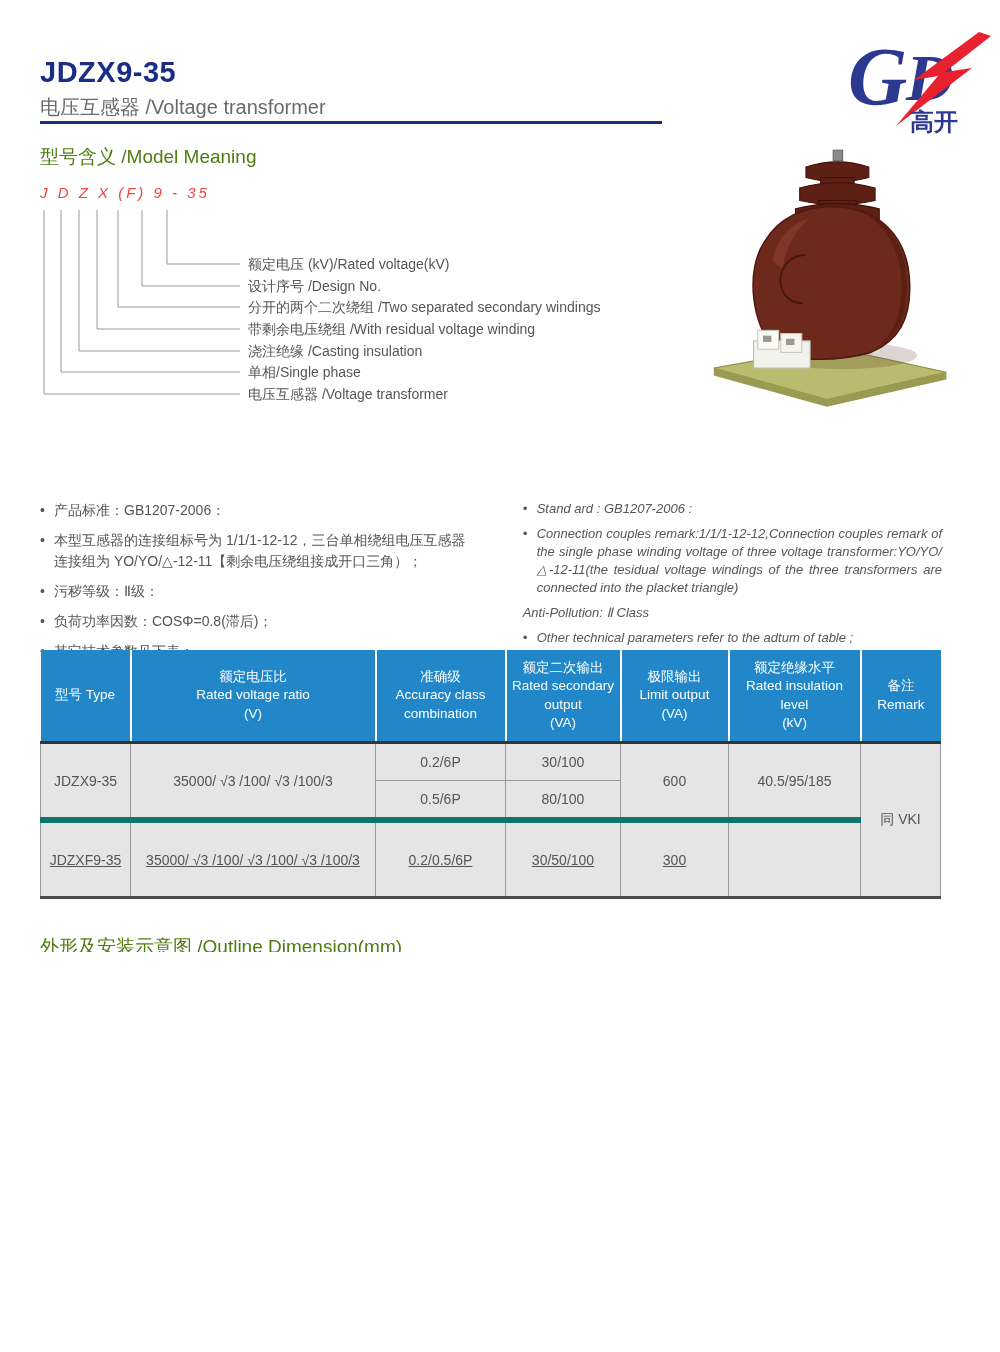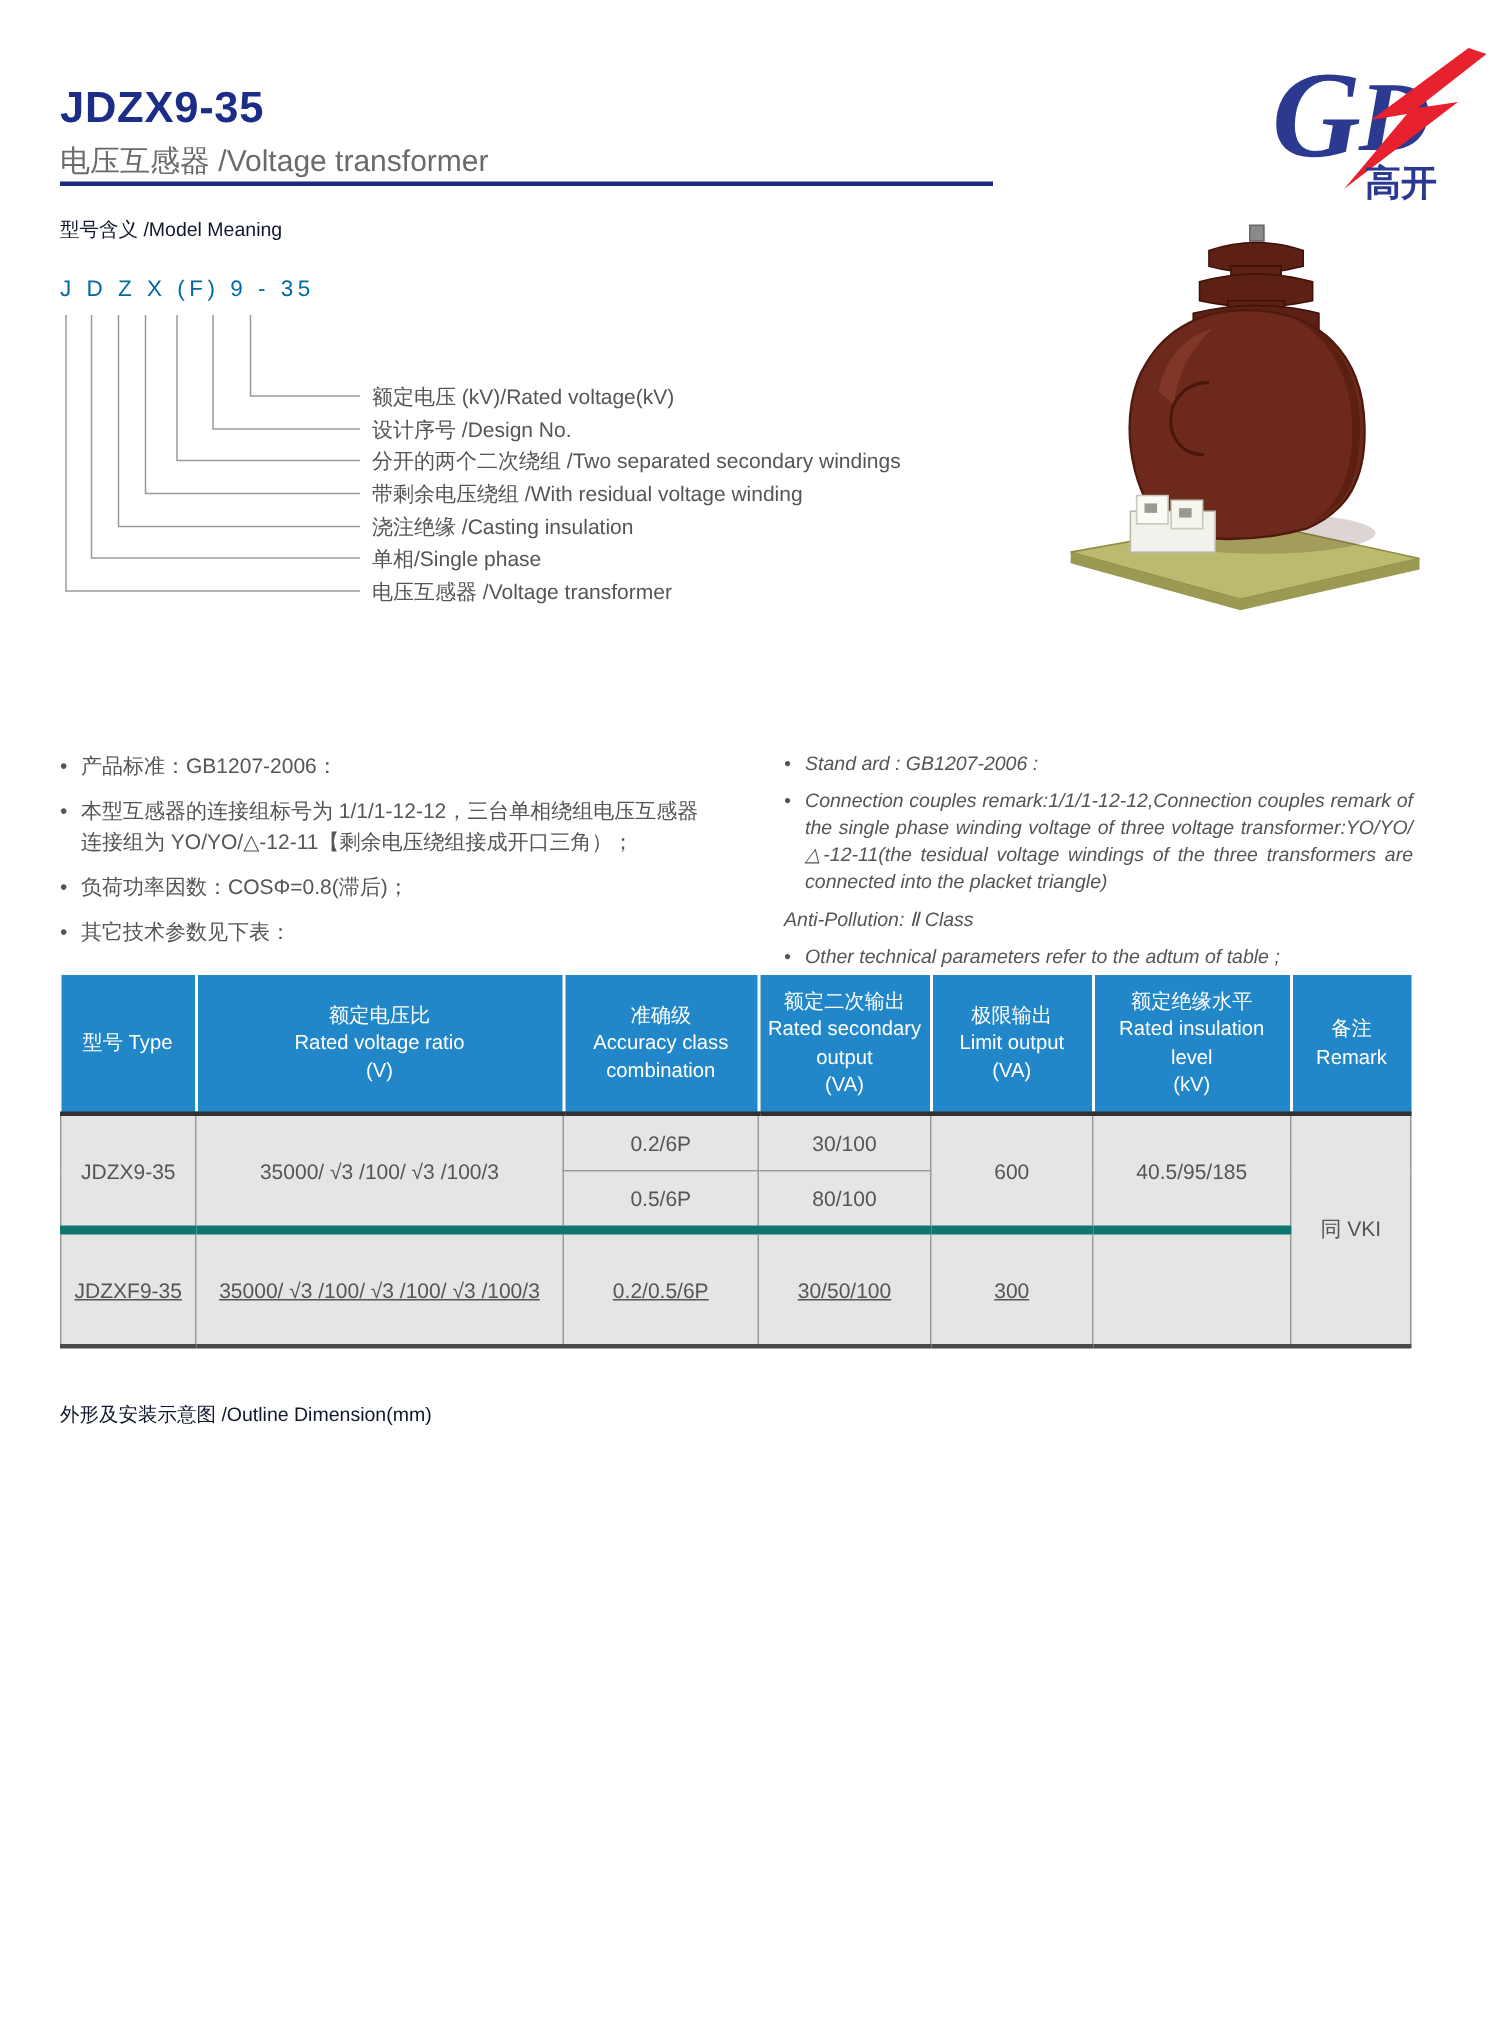--- a/index.html
+++ b/index.html
@@ -4,23 +4,23 @@
 <style>
   html,body{margin:0;padding:0;background:#ffffff;}
   .page{position:relative;width:1000px;height:952px;background:#fff;overflow:hidden;
         font-family:"Liberation Sans",sans-serif;color:#555;}
   
   .title{position:absolute;left:40px;top:56px;font-size:29px;font-weight:bold;color:#1c2d87;letter-spacing:.5px;}
   .subtitle{position:absolute;left:40px;top:94px;font-size:20px;color:#6a6a6a;}
   .rule{position:absolute;left:40px;top:121px;width:622px;height:3px;background:#1b2b7e;}
   .logo{position:absolute;left:848px;top:30px;width:145px;height:104px;}
   
-  .sec-h{position:absolute;left:40px;font-size:13px;color:#0f172a;}
-  
-  .model-code{position:absolute;left:40px;top:184px;font-size:15px;color:#0369a1;letter-spacing:3px;}
+  .sec-h{position:absolute;left:40px;font-size:19px;color:#4d7c0f;}
+  
+  .model-code{position:absolute;left:40px;top:184px;font-size:15px;color:#ef4444;letter-spacing:3px;font-style:italic;}
   .model-svg{position:absolute;left:40px;top:206px;}
   .model-svg polyline{fill:none;stroke:#9a9a9a;stroke-width:1;}
   .model-svg text{font-size:14px;fill:#555;font-family:"Liberation Sans",sans-serif;}
   
   .photo{position:absolute;left:703px;top:146px;}
   
   .tech-cols{position:absolute;left:40px;top:500px;width:902px;display:flex;gap:38px;}
   .tcol{font-size:14px;line-height:1.45;color:#555;}
   .tcol.left{width:452px;margin-right:12px;}
   .tcol.right{width:438px;font-size:13px;text-align:justify;font-style:italic;}
@@ -110,20 +110,21 @@
     <text x="208" y="128">带剩余电压绕组 /With residual voltage winding</text>
     <text x="208" y="150">浇注绝缘 /Casting insulation</text>
     <text x="208" y="171">单相/Single phase</text>
     <text x="208" y="193">电压互感器 /Voltage transformer</text>
   </svg>
 
   <div class="tech-cols">
     <div class="tcol left">
       <div class="bullet-item"><span class="dot"></span><span>产品标准：GB1207-2006：</span></div>
       <div class="bullet-item"><span class="dot"></span><span>本型互感器的连接组标号为 1/1/1-12-12，三台单相绕组电压互感器连接组为 YO/YO/△-12-11【剩余电压绕组接成开口三角）；</span></div>
+      <div class="bullet-item"><span class="dot"></span><span>污秽等级：Ⅱ级：</span></div>
       <div class="bullet-item"><span class="dot"></span><span>负荷功率因数：COSΦ=0.8(滞后)；</span></div>
       <div class="bullet-item"><span class="dot"></span><span>其它技术参数见下表：</span></div>
     </div>
     <div class="tcol right">
       <div class="bullet-item"><span class="dot"></span><span>Stand ard : GB1207-2006 :</span></div>
       <div class="bullet-item"><span class="dot"></span><span>Connection couples remark:1/1/1-12-12,Connection couples remark of the single phase winding voltage of three voltage transformer:YO/YO/△-12-11(the tesidual voltage windings of the three transformers are connected into the placket triangle)</span></div>
       <div class="bullet-item no-bullet"><span>Anti-Pollution: Ⅱ Class</span></div>
       <div class="bullet-item"><span class="dot"></span><span>Other technical parameters refer to the adtum of table ;</span></div>
     </div>
   </div>

